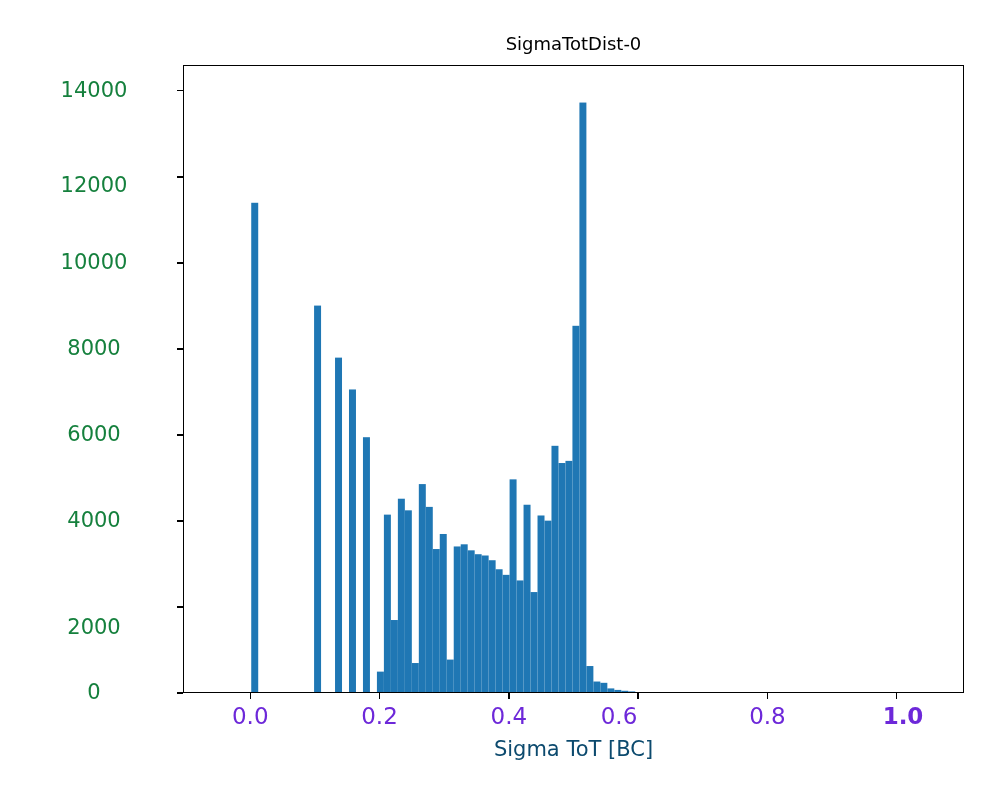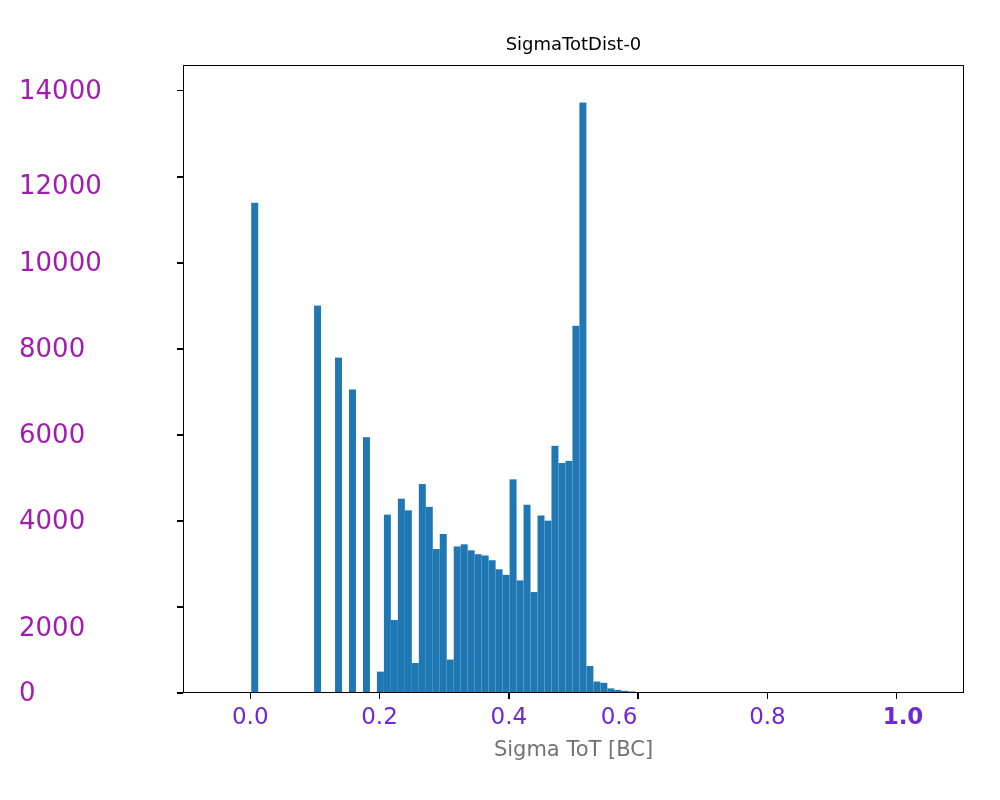--- a/index.html
+++ b/index.html
@@ -27,26 +27,26 @@
     text-align:center;font-size:18px;color:#000;
     line-height:28px;white-space:nowrap;
   }
 
   
   .xtick-mark{position:absolute;width:1.4px;height:6px;background:#000;top:693px;}
   .xtick-label{position:absolute;top:701px;font-size:23px;color:#6d28d9;
     text-align:center;width:120px;margin-left:-60px;line-height:30px;}
   #xlabel{
     position:absolute;left:183px;top:736px;width:781px;text-align:center;
-    font-size:21px;color:#737373;line-height:26px;white-space:nowrap;
+    font-size:21px;color:#0c4a6e;line-height:26px;white-space:nowrap;
   }
 
   
   .ytick-mark{position:absolute;width:6px;height:1.4px;background:#000;left:177px;}
-  .ytick-label{position:absolute;font-size:26px;color:#a21caf;text-align:left;
+  .ytick-label{position:absolute;font-size:21px;color:#15803d;text-align:center;
     width:150px;left:19px;line-height:23px;margin-top:-12px;}
 </style>
 </head>
 <body>
 
 <div id="figure">
 
   <div id="chart-title">SigmaTotDist-0</div>
 
   <div id="axes">

